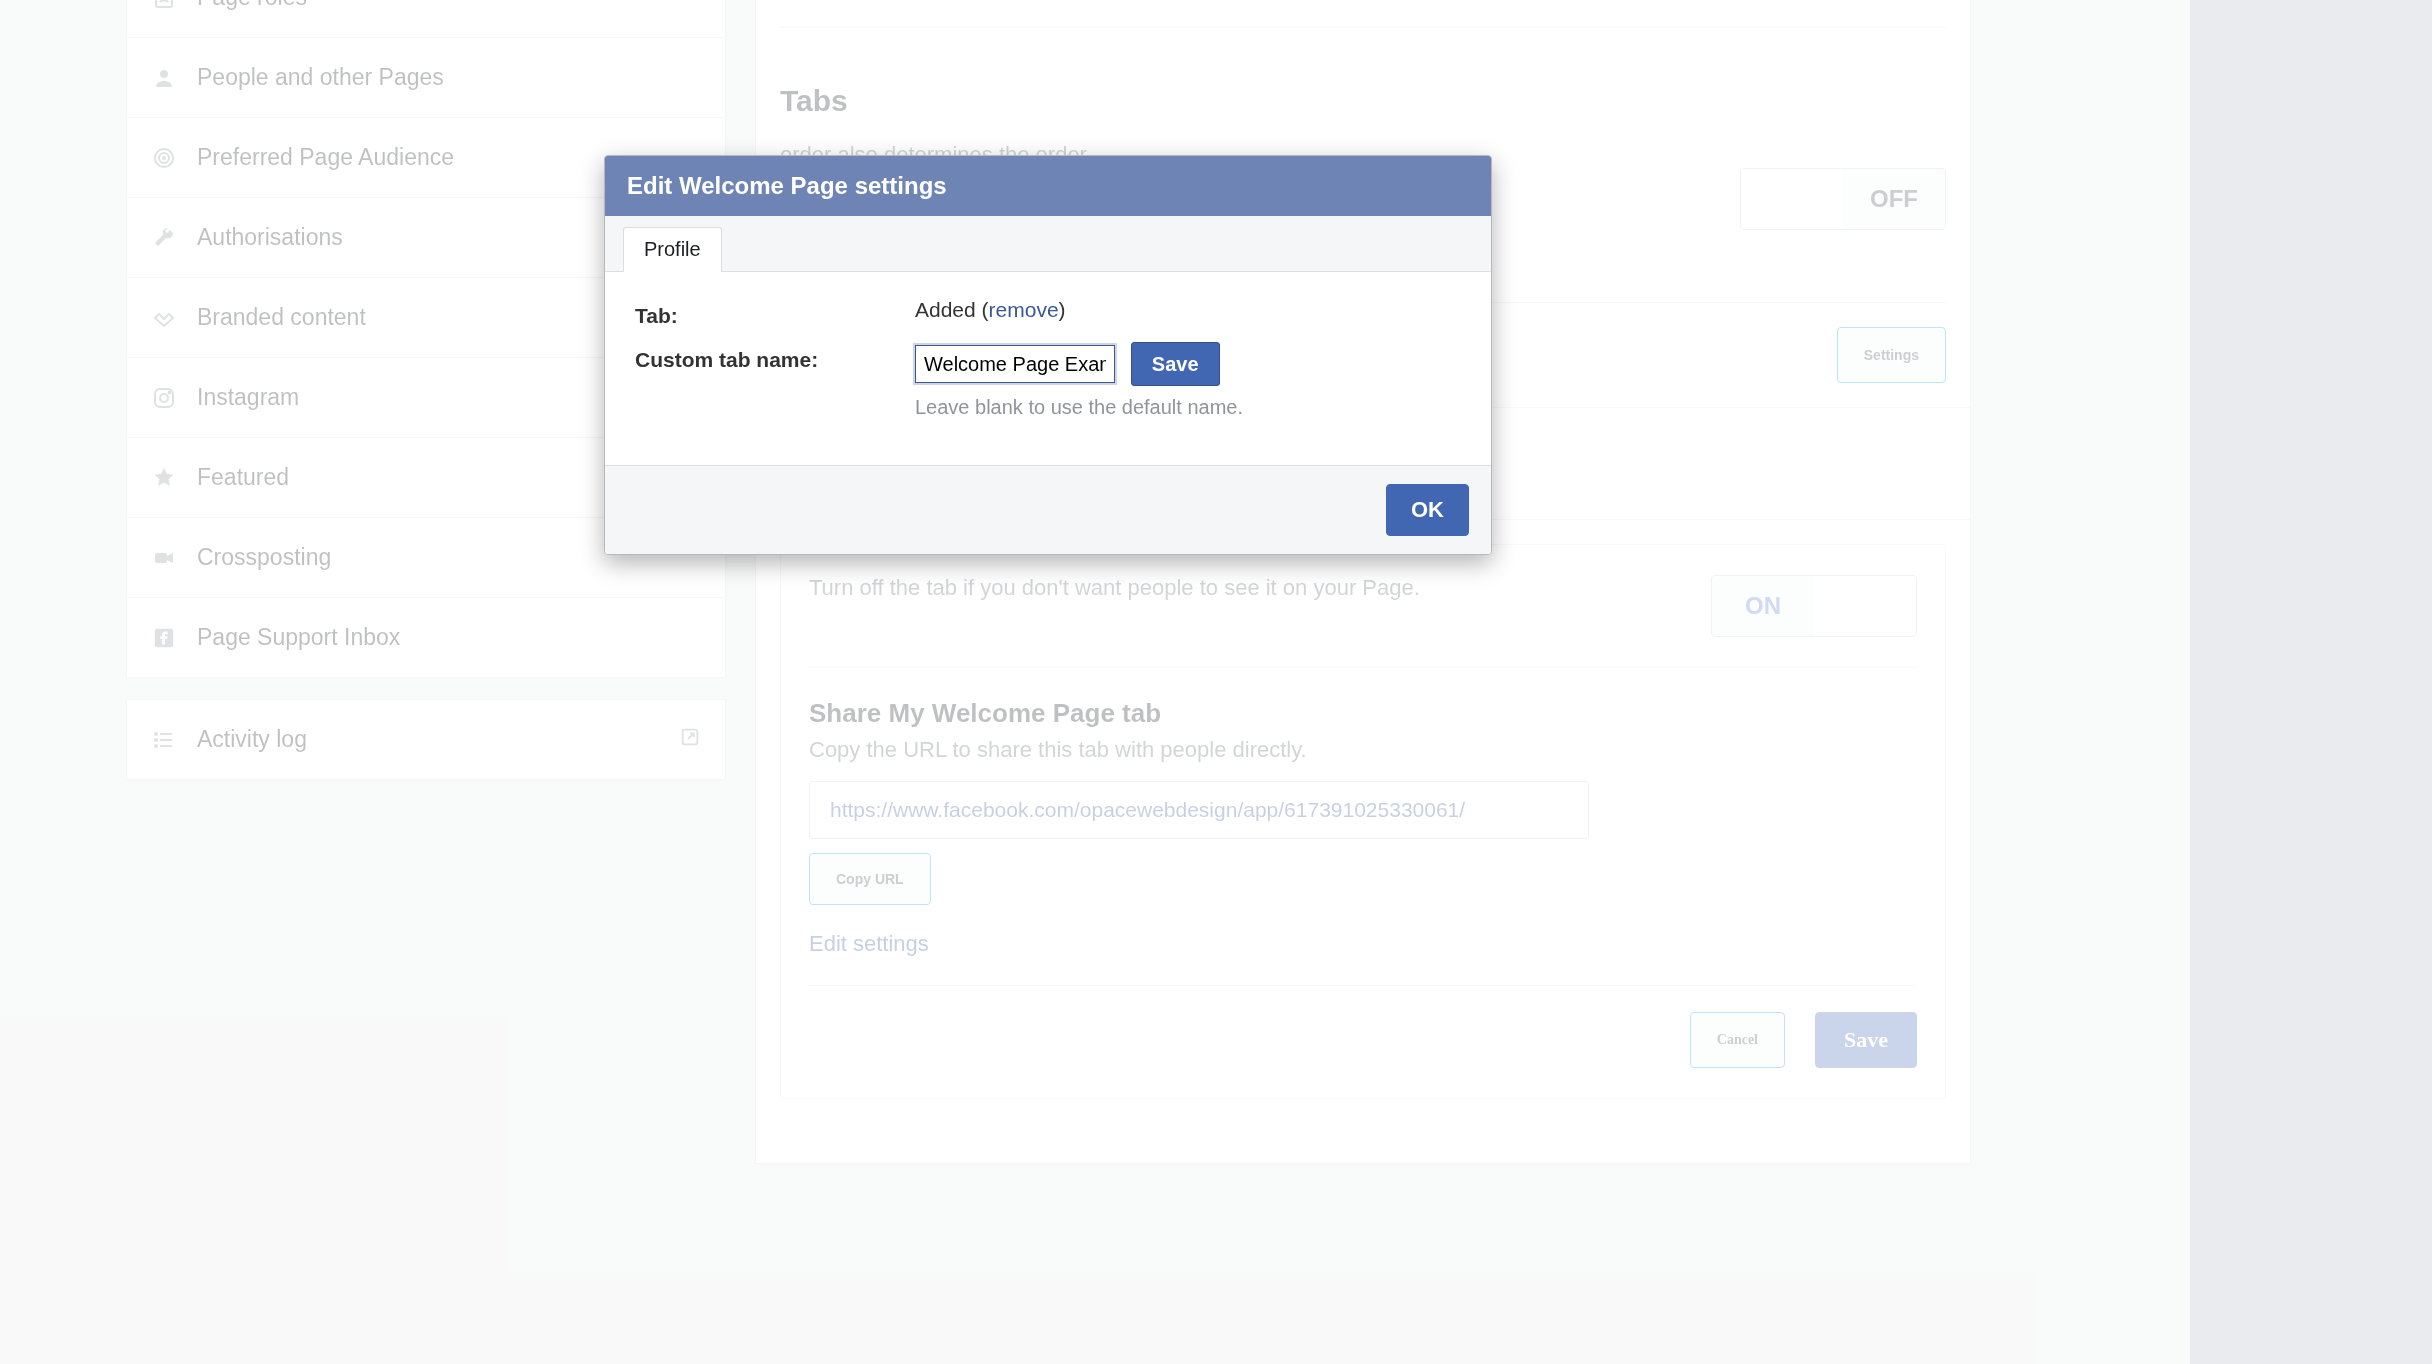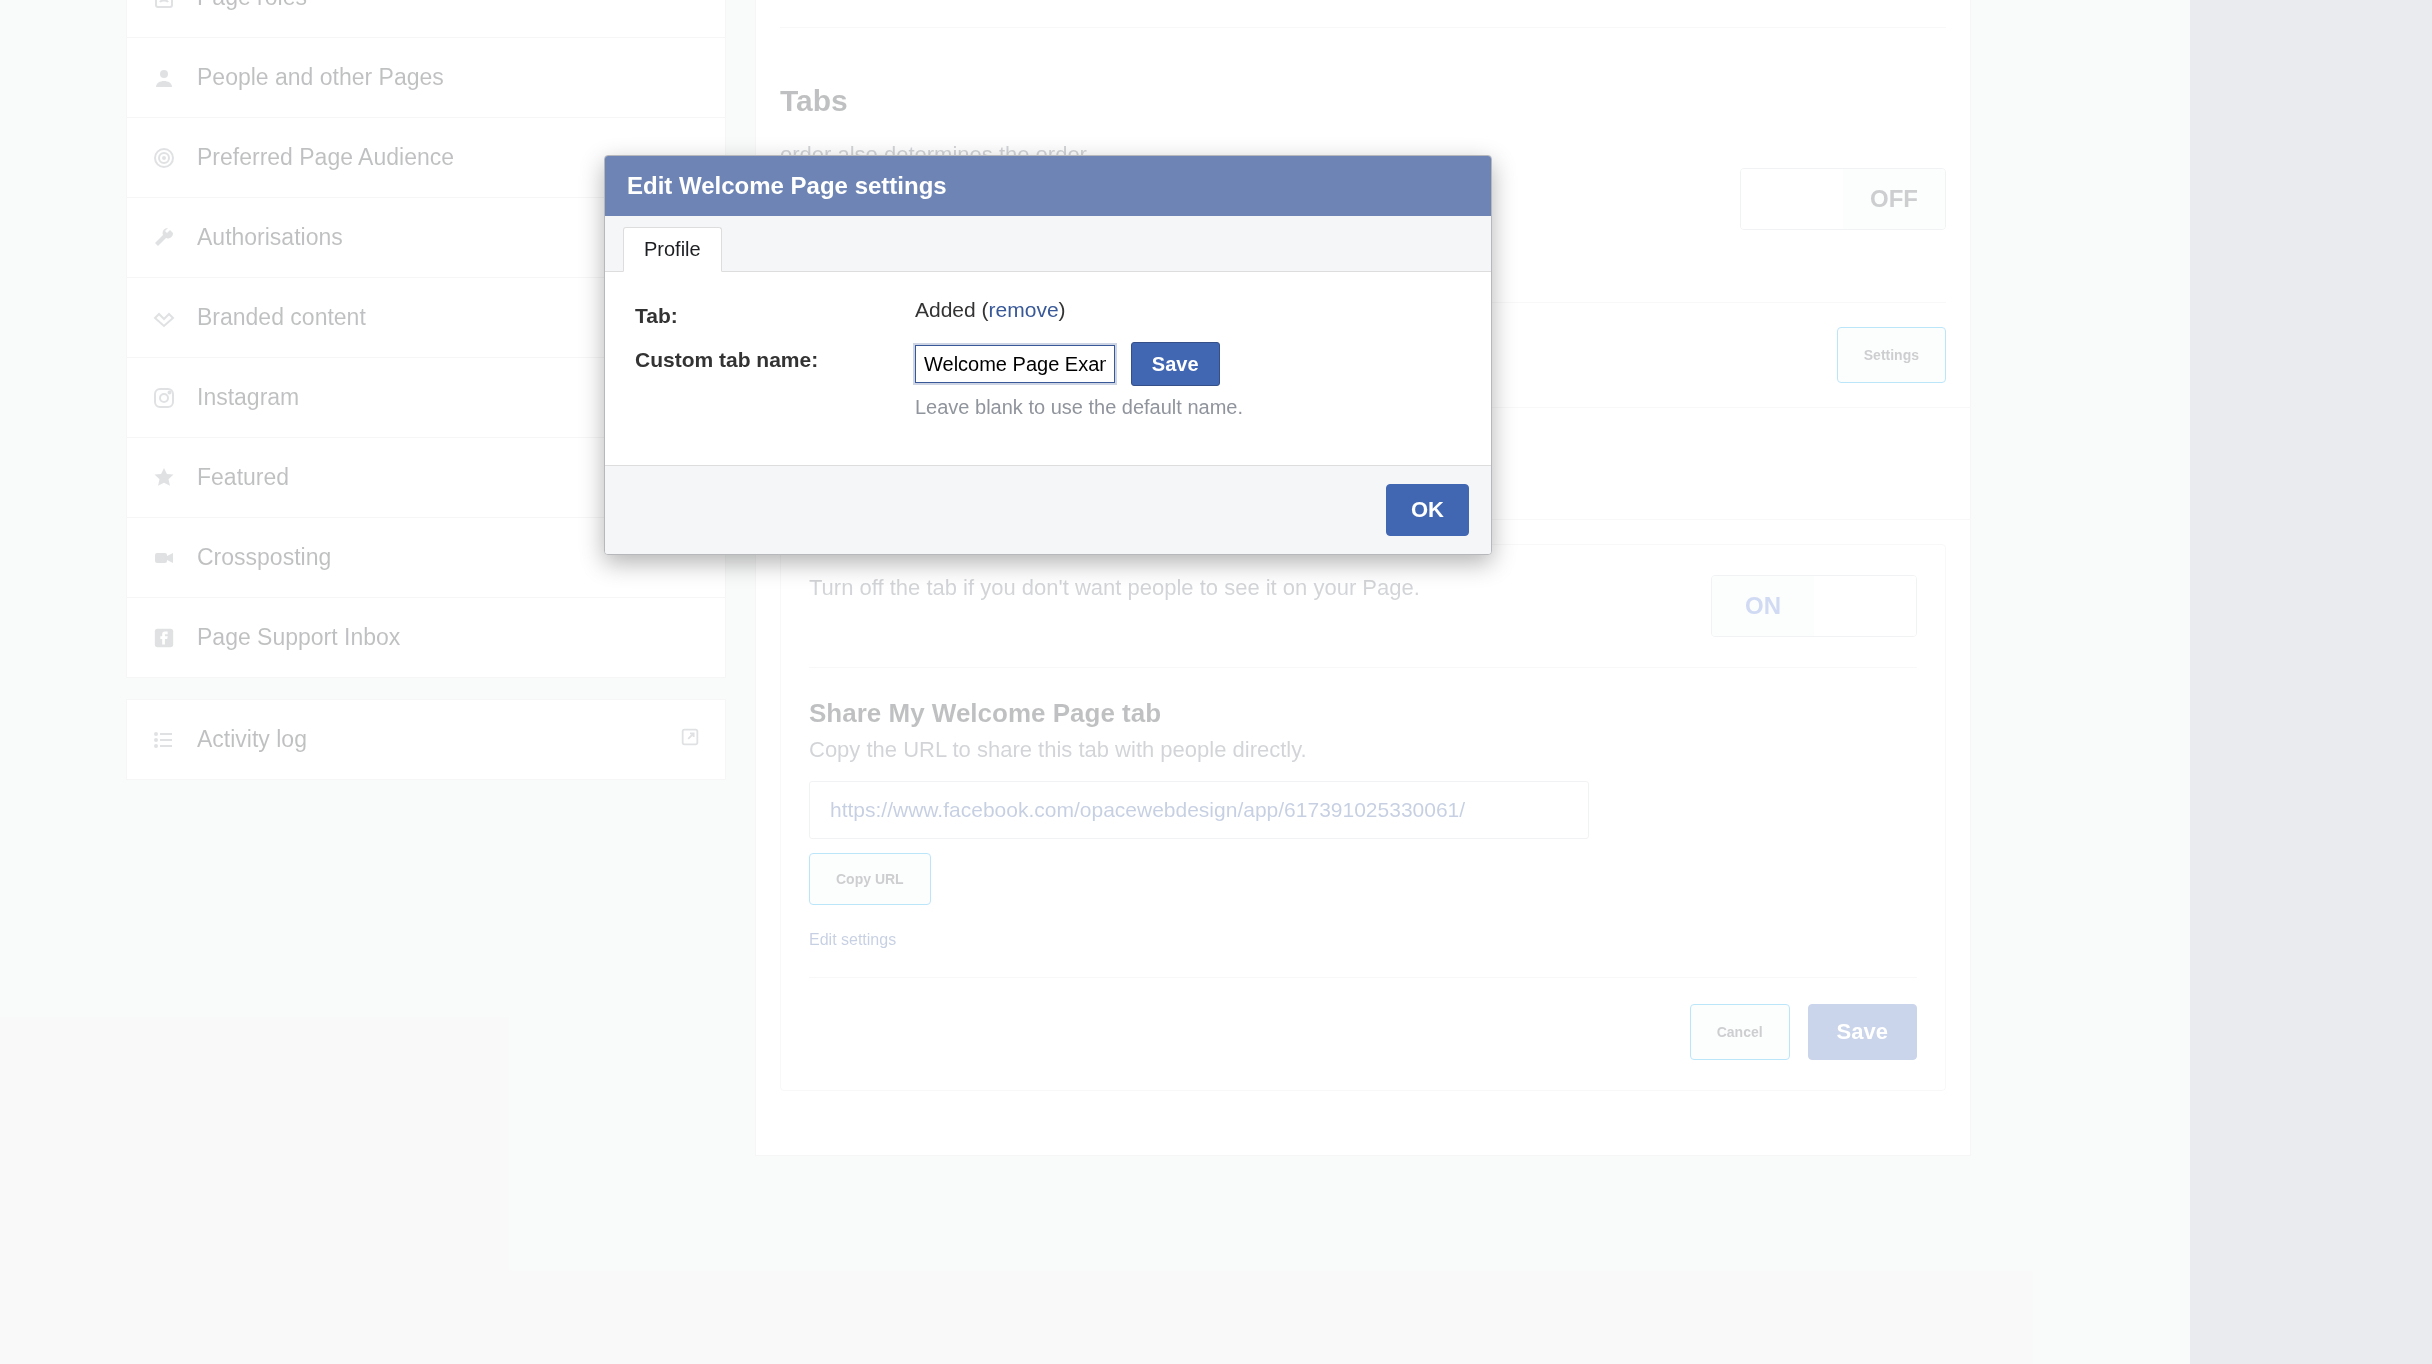--- a/index.html
+++ b/index.html
@@ -185,31 +185,32 @@
       padding: 16px 20px;
       color: #385898;
       font-size: 21px;
       margin: 18px 0 14px 0;
       background: #fff;
       min-width: 780px;
     }
 
     .link {
       color: #385898;
-      font-size: 16px;
+      font-size: 22px;
       cursor: pointer;
     }
 
     .panel-footer {
       display: flex;
       justify-content: flex-end;
-      gap: 18px;
+      gap: 30px;
       padding-top: 26px;
       border-top: 1px solid #e5e5e5;
       margin-top: 28px;
+      font-family: Liberation Serif, serif;
     }
     .primary-btn {
       display: inline-flex;
       align-items: center;
       justify-content: center;
       height: 56px;
       padding: 0 28px;
       background: #4267b2;
       color: #fff;
       border: 1px solid #4267b2;

